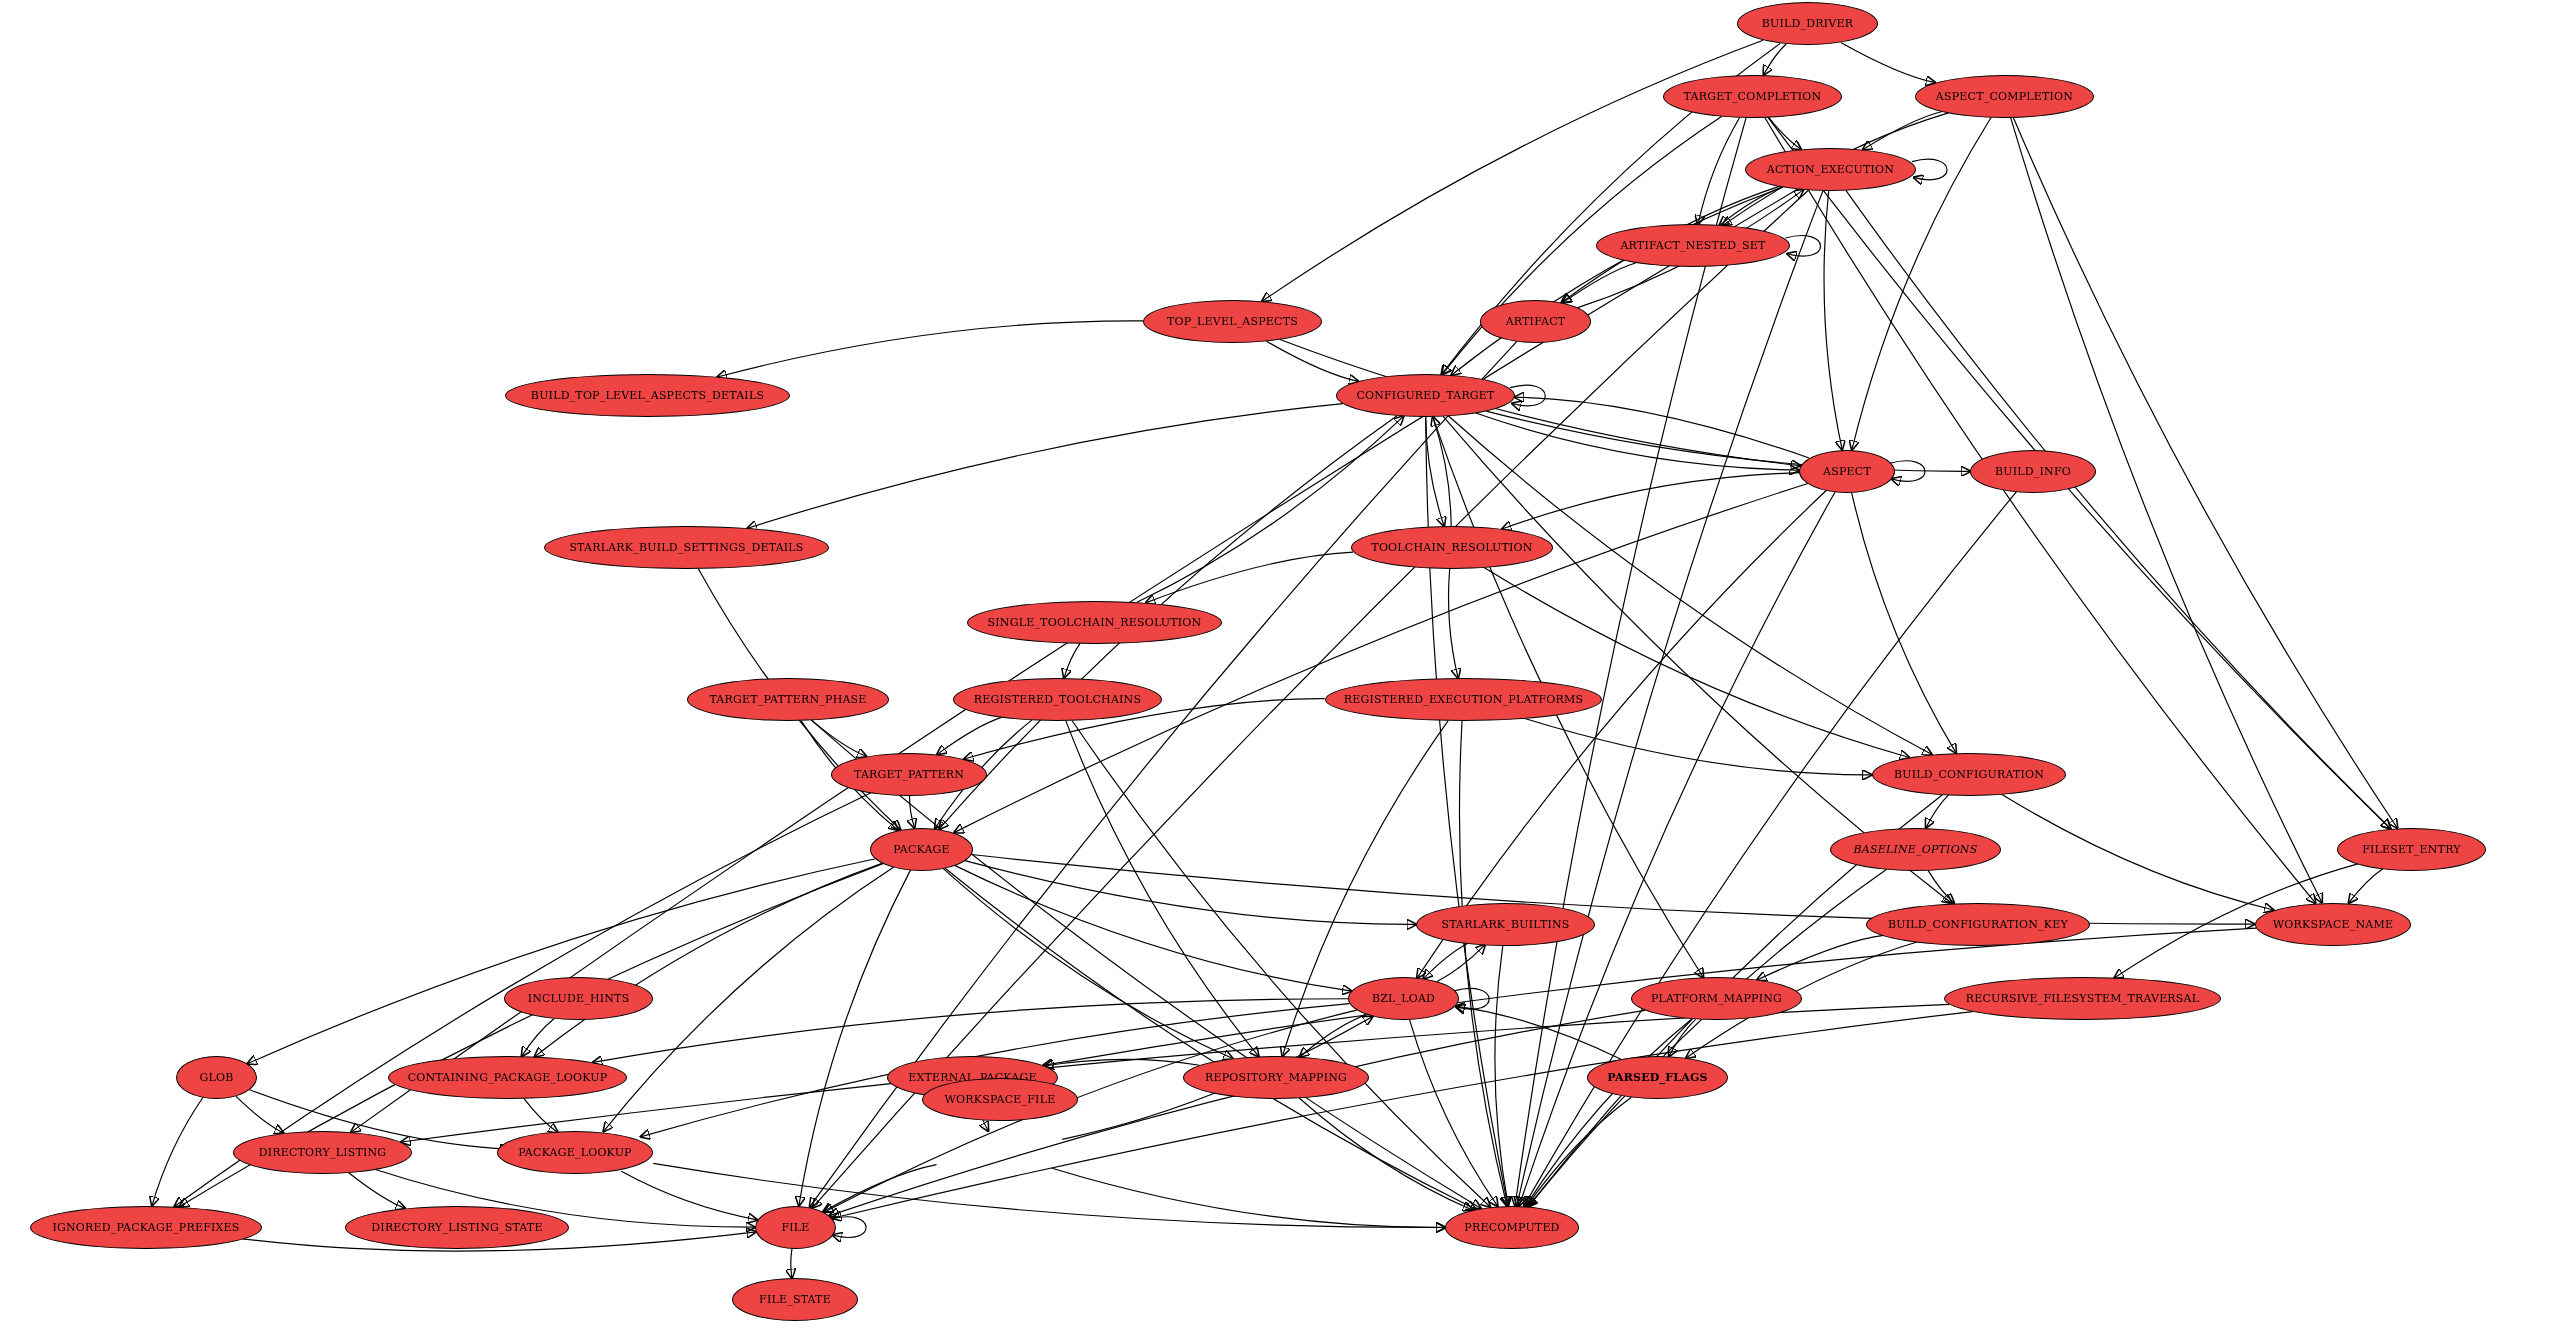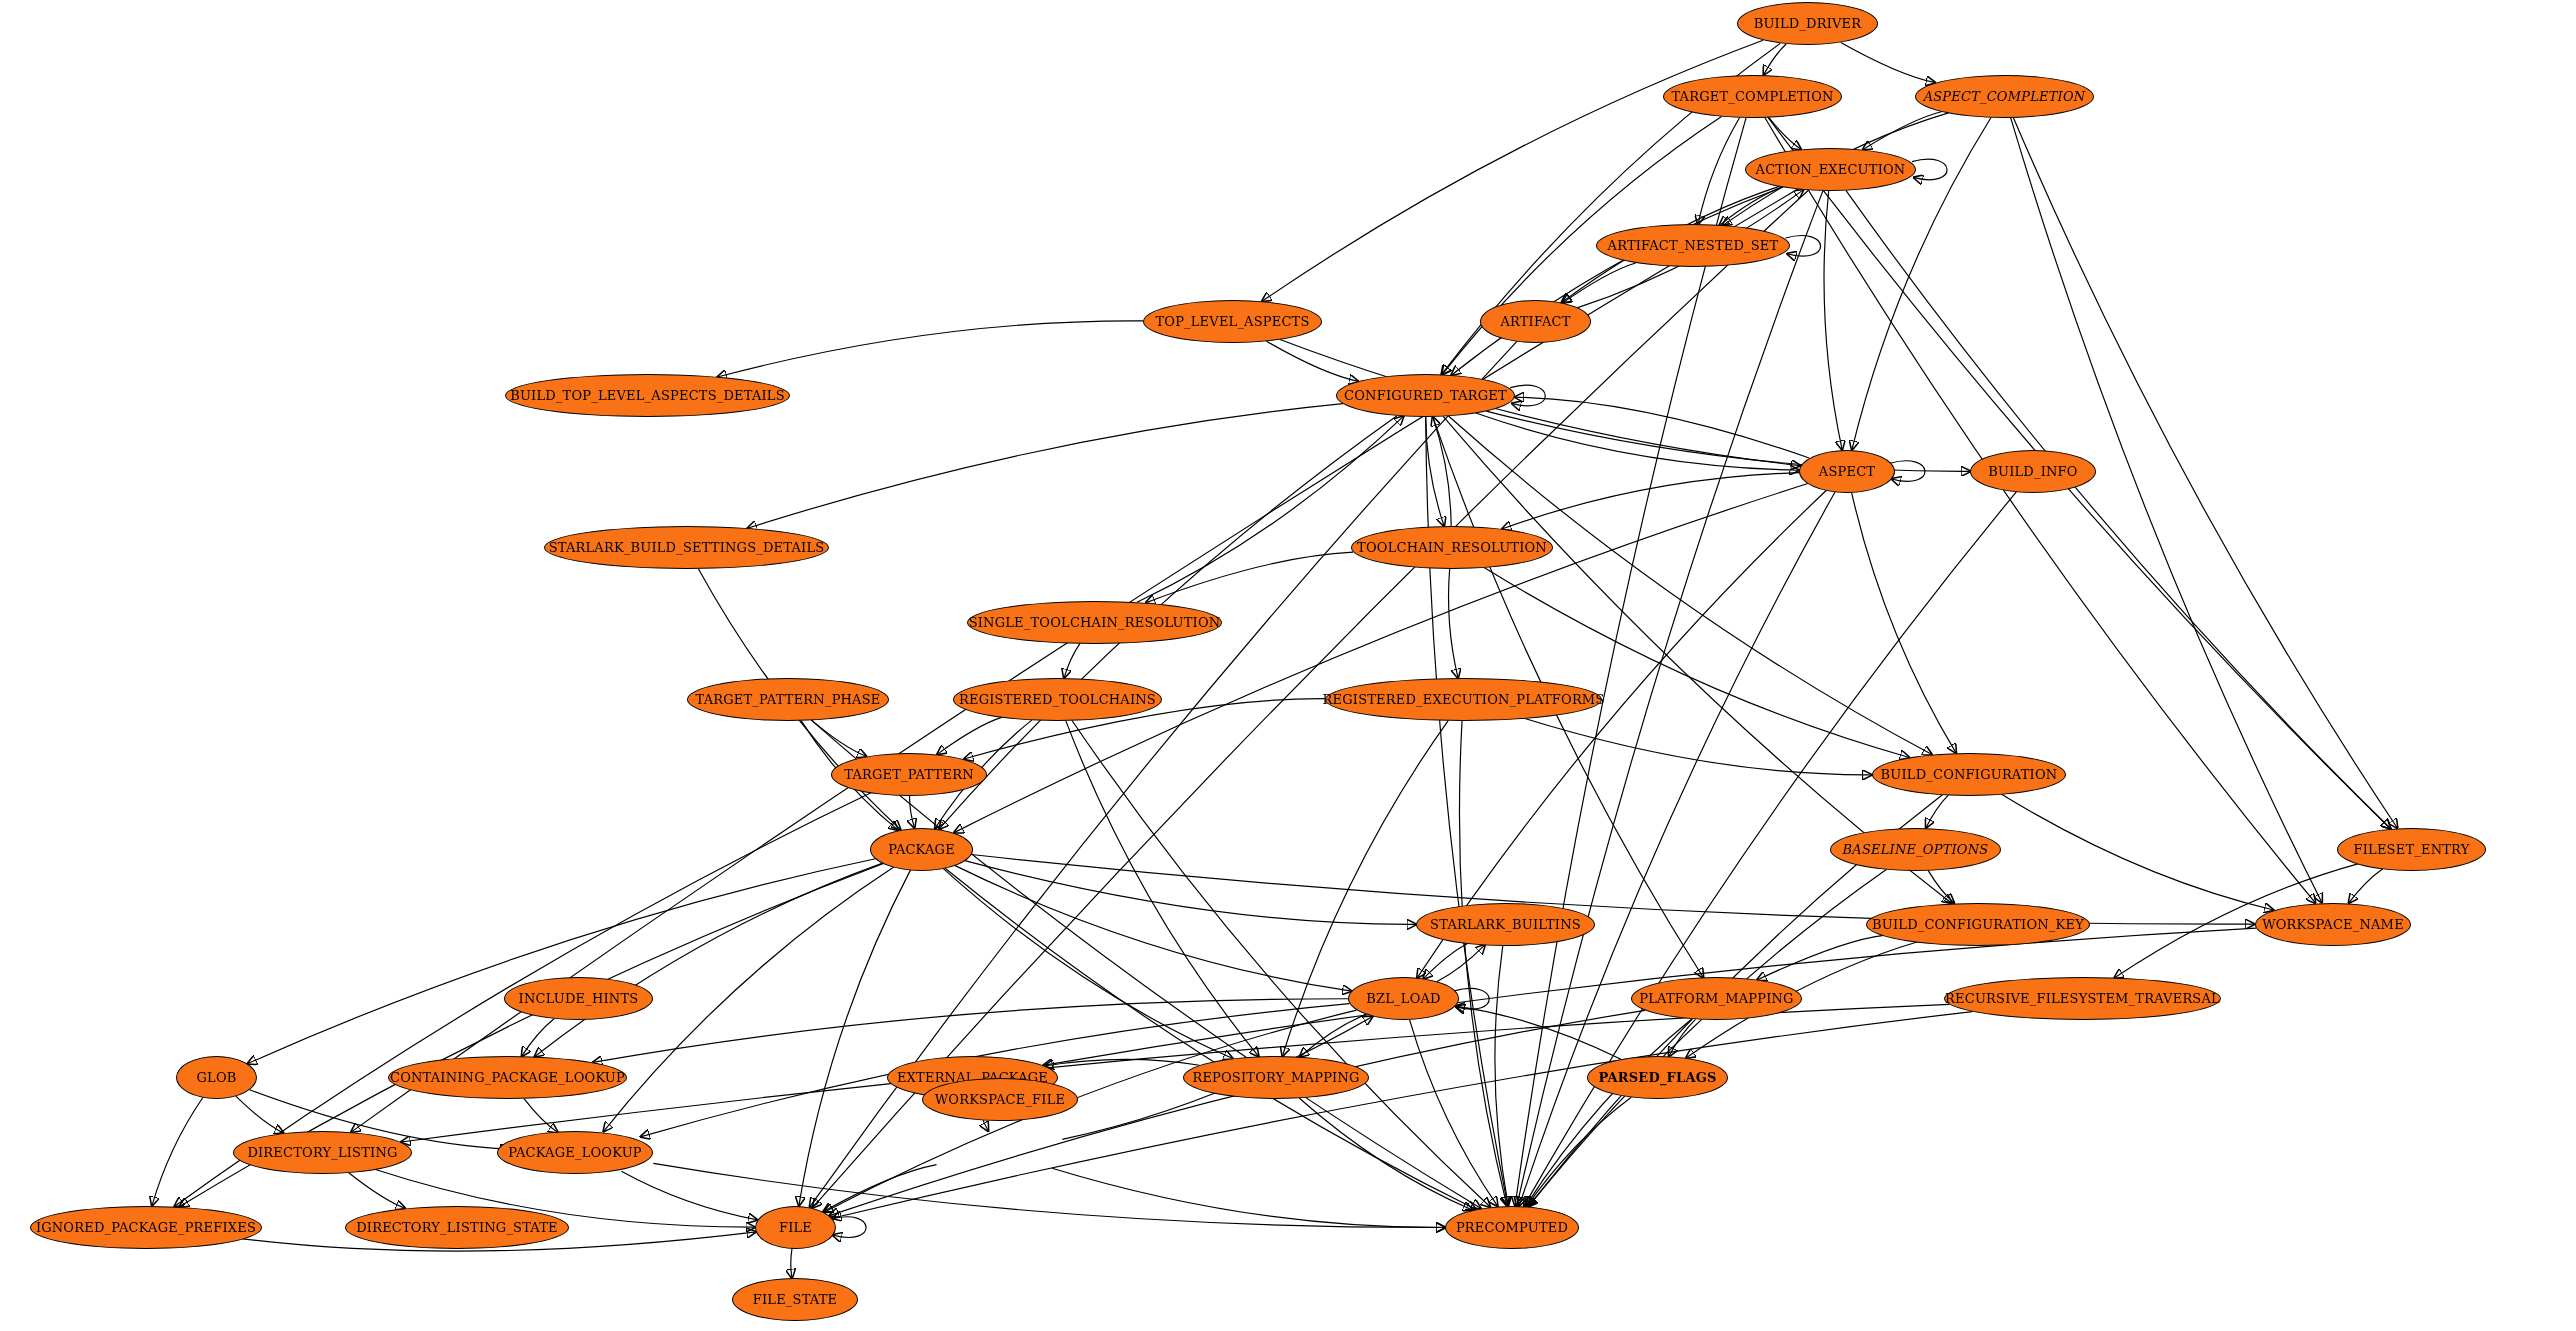--- a/index.html
+++ b/index.html
@@ -10,23 +10,23 @@
     font-family:"DejaVu Serif","Liberation Serif",serif;
     overflow:hidden;
   }
   svg.edges{position:absolute;left:0;top:0;width:100%;height:100%;}
   svg.edges path{fill:none;stroke:#000000;stroke-width:1.5px;}
   .node{
     position:absolute;
     box-sizing:border-box;
     border:1.3px solid #000000;
     border-radius:50%;
-    background:#f97316;
+    background:#ef4444;
     display:flex;align-items:center;justify-content:center;
-    font-size:13px;color:#000000;
+    font-size:11px;color:#000000;
     white-space:nowrap;
     letter-spacing:0.2px;
   }
 </style>
 </head>
 <body>
 
 <div class="canvas">
   <svg class="edges" id="edge-layer" xmlns="http://www.w3.org/2000/svg" viewBox="0 0 3271 1691" width="2576" height="1332">
     <defs>
@@ -156,21 +156,21 @@
         <path d="M 1336.0 1483.2 Q 1587.8 1560.0 1835.2 1558.5" marker-end="url(#arrow)"></path>
         <path d="M 1348.8 1446.6 Q 1541.6 1406.5 1743.0 1290.5" marker-end="url(#arrow)"></path>
         <path d="M 307.8 1572.9 Q 597.5 1608.0 960.1 1564.0" marker-end="url(#arrow)"></path>
         <path d="M 1055.2 1548 C 1113.2 1532, 1115.2 1584, 1057.2 1568" marker-end="url(#arrow)"></path>
         <path d="M 1005.7 1584.9 Q 1002.6 1604.0 1005.7 1623.0" marker-end="url(#arrow)"></path>
       </g>
   </svg>
   <div id="node-layer">
       <div class="node" style="left: 1737px; top: 2.4px; width: 141px; height: 43px;">BUILD_DRIVER</div>
       <div class="node" style="left: 1663px; top: 75px; width: 179px; height: 43px;">TARGET_COMPLETION</div>
-      <div class="node" style="left: 1915px; top: 75px; width: 179px; height: 43px; font-style: italic;">ASPECT_COMPLETION</div>
+      <div class="node" style="left: 1915px; top: 75px; width: 179px; height: 43px;">ASPECT_COMPLETION</div>
       <div class="node" style="left: 1745px; top: 148px; width: 171px; height: 43px;">ACTION_EXECUTION</div>
       <div class="node" style="left: 1596px; top: 224px; width: 194px; height: 43px;">ARTIFACT_NESTED_SET</div>
       <div class="node" style="left: 1480px; top: 300px; width: 111px; height: 43px;">ARTIFACT</div>
       <div class="node" style="left: 1143px; top: 300px; width: 179px; height: 43px;">TOP_LEVEL_ASPECTS</div>
       <div class="node" style="left: 1336px; top: 374px; width: 179px; height: 43px;">CONFIGURED_TARGET</div>
       <div class="node" style="left: 505px; top: 374px; width: 285px; height: 43px;">BUILD_TOP_LEVEL_ASPECTS_DETAILS</div>
       <div class="node" style="left: 1799px; top: 450px; width: 96px; height: 43px;">ASPECT</div>
       <div class="node" style="left: 1970px; top: 450px; width: 126px; height: 43px;">BUILD_INFO</div>
       <div class="node" style="left: 544px; top: 526px; width: 285px; height: 43px;">STARLARK_BUILD_SETTINGS_DETAILS</div>
       <div class="node" style="left: 1351px; top: 526px; width: 202px; height: 43px;">TOOLCHAIN_RESOLUTION</div>

